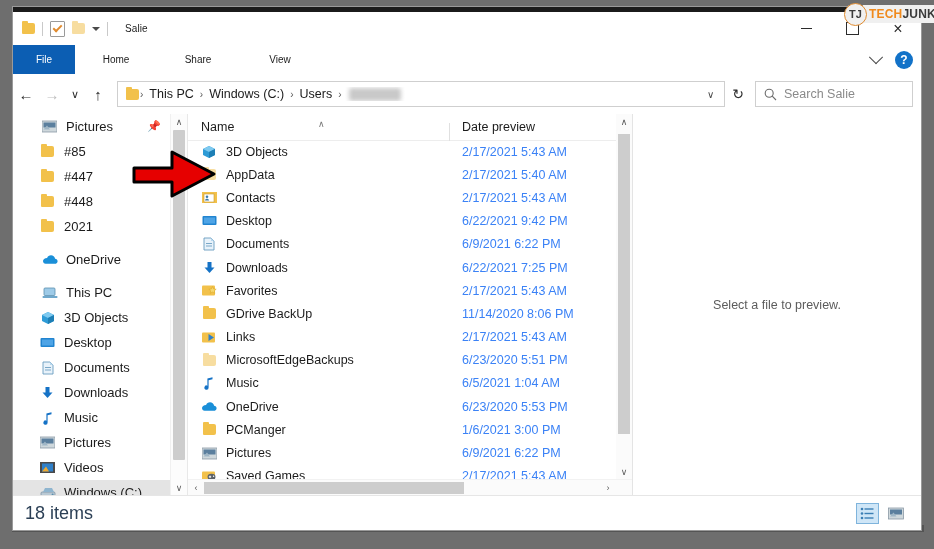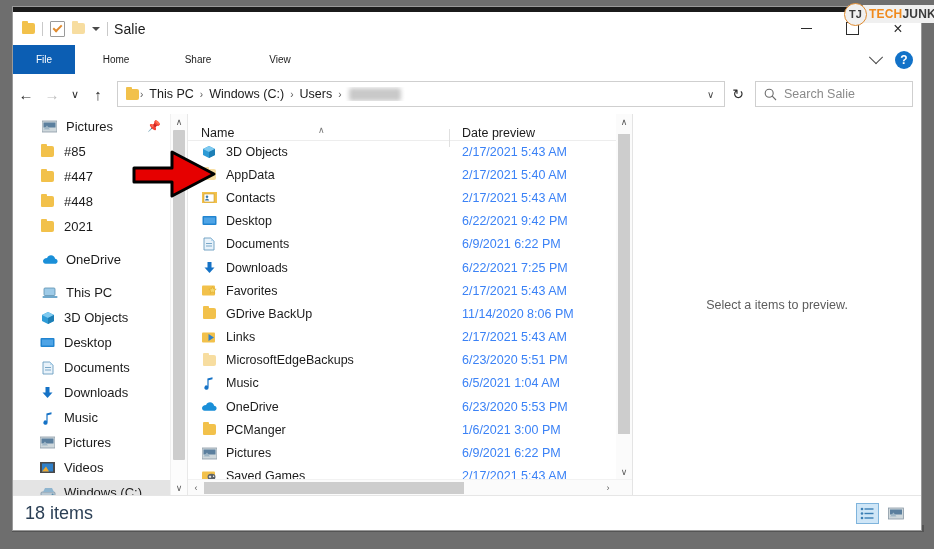--- a/index.html
+++ b/index.html
@@ -50,22 +50,22 @@
     display: flex;
     align-items: center;
     gap: 7px;
     padding-left: 9px;
   }
   .qat .sep {
     width: 1px; height: 14px;
     background: #c9c9c9;
   }
   .win-title {
-    margin-left: 6px;
-    font-size: 14px;
+    margin-left: 17px;
+    font-size: 10px;
     color: #1b1b1b;
     letter-spacing: .1px;
   }
 
   
   .folder {
     position: relative;
     width: 13px; height: 11px;
     background: #f2c14b;
     border-radius: 1px 2px 2px 1px;
@@ -334,21 +334,21 @@
   
   .filelist {
     flex: 1;
     position: relative;
     border-left: 1px solid #e8e8e8;
     min-width: 0;
   }
   .colhead {
     height: 26px;
     display: flex;
-    align-items: flex-end;
+    align-items: center;
     position: relative;
     border-bottom: 1px solid #ededed;
   }
   .col-name {
     width: 262px;
     font-size: 12.5px;
     color: #1b1b1b;
     padding-left: 13px;
     box-sizing: border-box;
     position: relative;
@@ -979,21 +979,21 @@
         </div>
 
         <div class="fl-hscroll">
           <div class="fl-hthumb"></div>
           <div class="fl-harrow" style="left:0">‹</div>
           <div class="fl-harrow" style="right:16px">›</div>
         </div>
       </div>
 
       <div class="preview">
-        <span>Select a items to preview.</span>
+        <span>Select a file to preview.</span>
       </div>
     </div>
 
     <div class="statusbar">
       <span class="status-text">18 items</span>
       <div class="viewbtns">
         <div class="viewbtn active">
           <svg width="15" height="13" viewBox="0 0 15 13">
             <circle cx="2" cy="2" r="1.3" fill="#3b7fb5"></circle>
               <rect x="4.5" y="1.3" width="9" height="1.4" fill="#3b7fb5"></rect>

